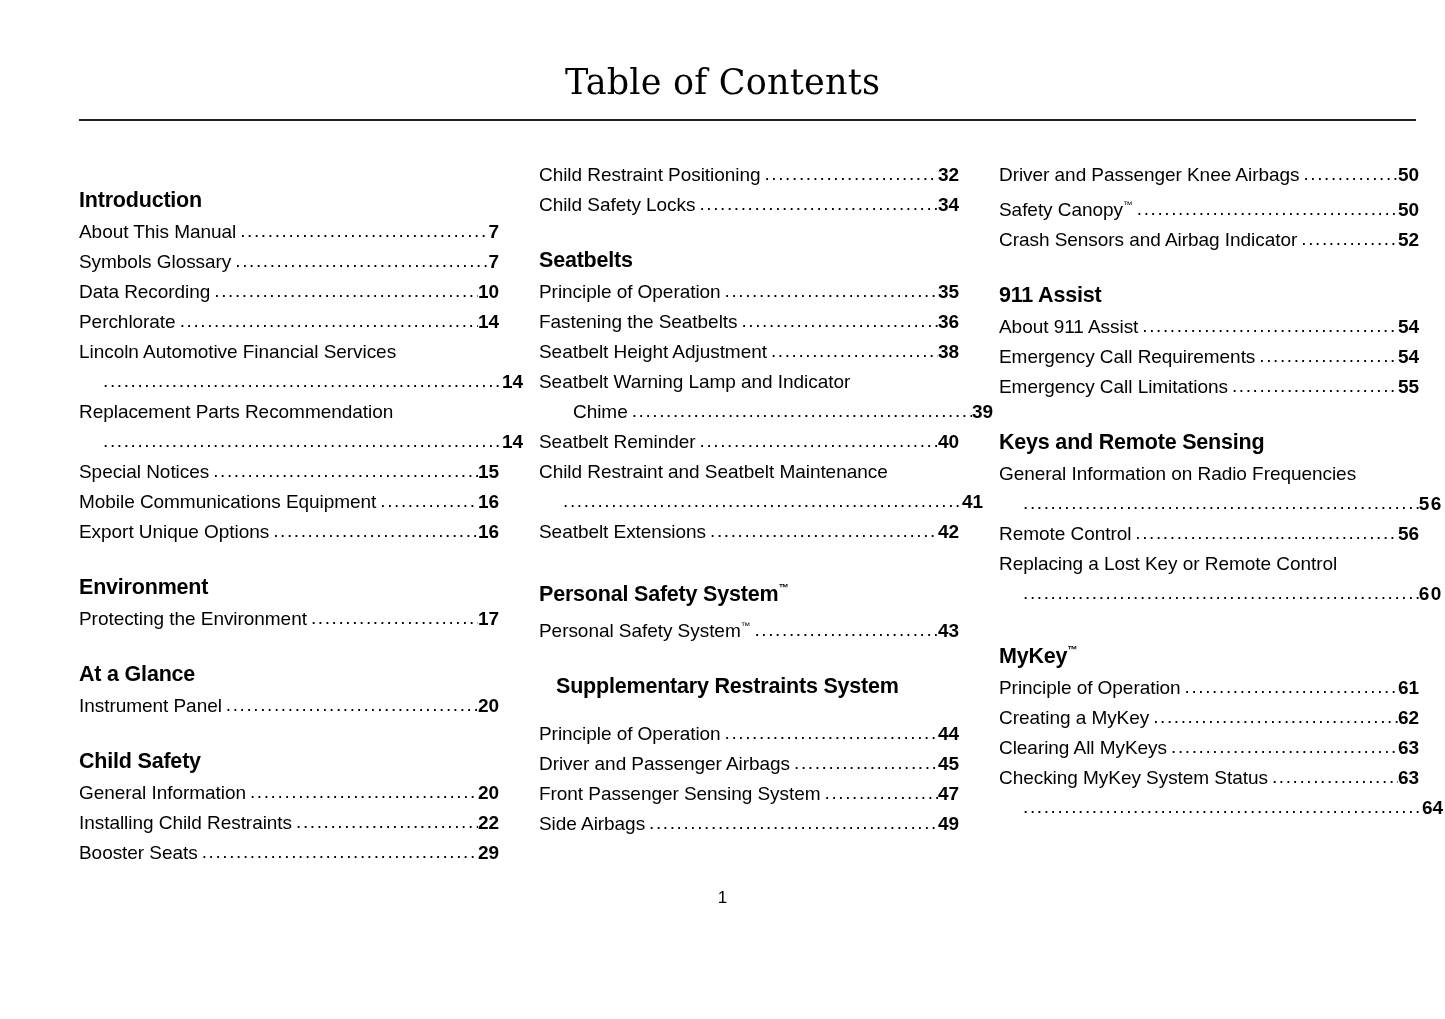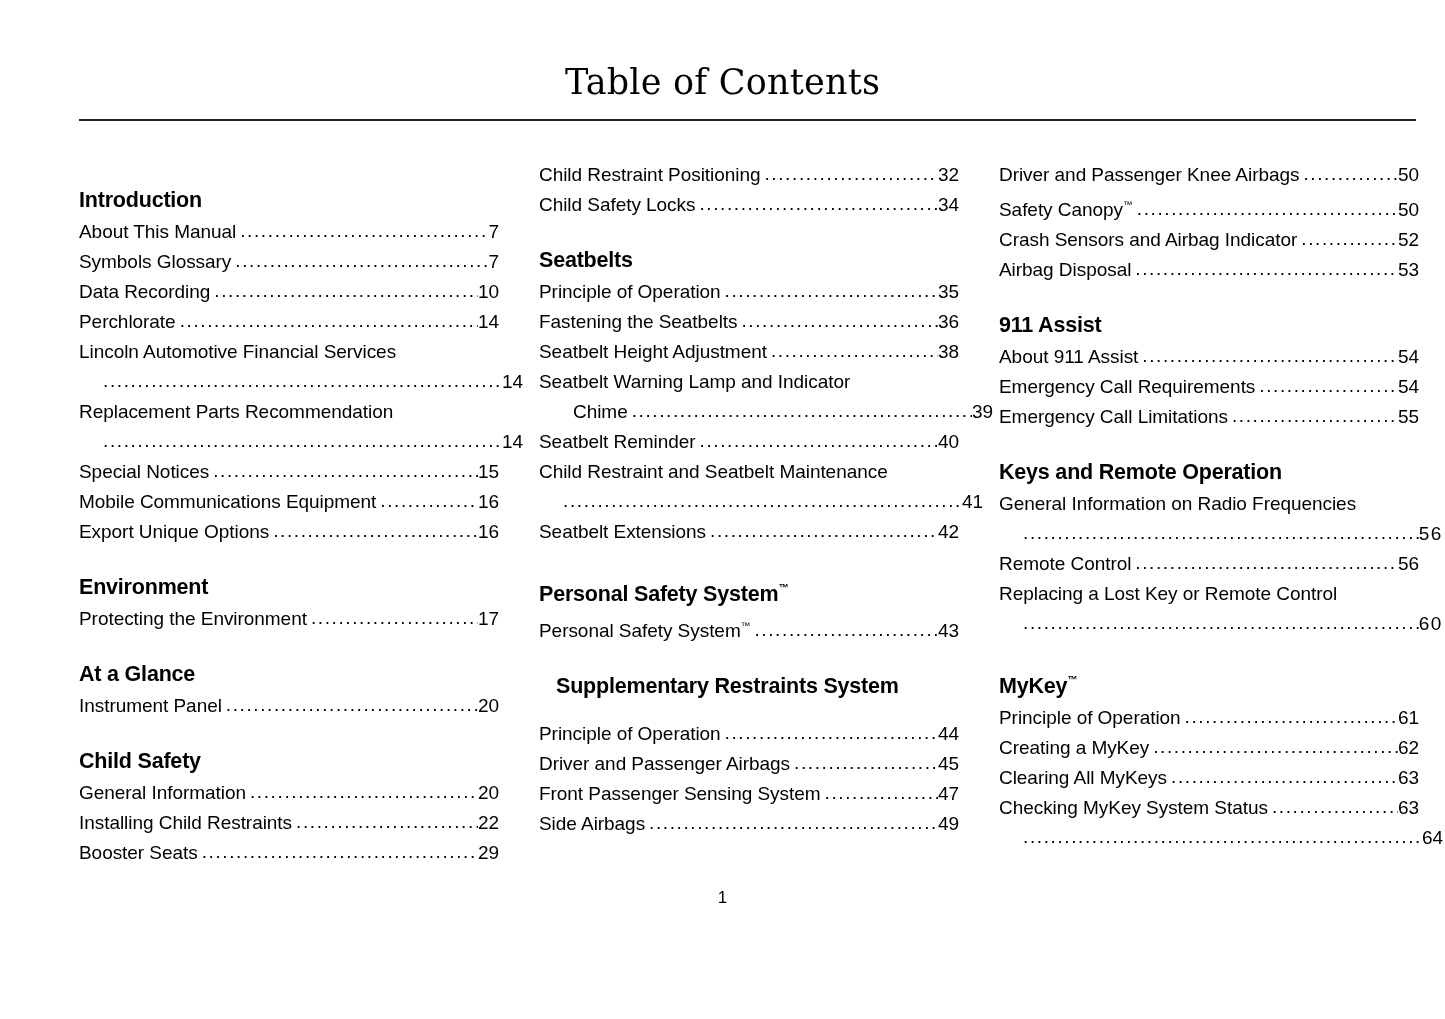--- a/index.html
+++ b/index.html
@@ -112,20 +112,21 @@
     color: #000;
     transform: translateY(-1px);
   }
   .leader::after {
     content: "............................................................................................................";
   }
   .page-no {
     flex: 0 0 auto;
     white-space: nowrap;
     text-align: right;
+    font-weight: bold;
   }
   .page-no.spaced { letter-spacing: 1.6px; }
 
   
   .entry-wrap .entry-title {
     display: block;
     white-space: nowrap;
   }
   .entry-wrap .entry-line {
     padding-left: 24px;
@@ -374,27 +375,20 @@
             <span class="page-no">50</span>
           </span>
         </div>
         <div class="entry">
           <span class="entry-line">
             <span class="entry-label">Crash Sensors and Airbag Indicator</span>
             <span class="leader"></span>
             <span class="page-no">52</span>
           </span>
         </div>
-        <div class="entry">
-          <span class="entry-line">
-            <span class="entry-label">Airbag Disposal</span>
-            <span class="leader"></span>
-            <span class="page-no">53</span>
-          </span>
-        </div>
         <div class="sec-head gap">911 Assist</div>
         <div class="entry">
           <span class="entry-line">
             <span class="entry-label">About 911 Assist</span>
             <span class="leader"></span>
             <span class="page-no">54</span>
           </span>
         </div>
         <div class="entry">
           <span class="entry-line">
@@ -403,21 +397,21 @@
             <span class="page-no">54</span>
           </span>
         </div>
         <div class="entry">
           <span class="entry-line">
             <span class="entry-label">Emergency Call Limitations</span>
             <span class="leader"></span>
             <span class="page-no">55</span>
           </span>
         </div>
-        <div class="sec-head gap">Keys and Remote Operation</div>
+        <div class="sec-head gap">Keys and Remote Sensing</div>
         <div class="entry entry-wrap">
           <span class="entry-title">General Information on Radio Frequencies</span>
           <span class="entry-line">
             <span class="leader"></span>
             <span class="page-no spaced">56</span>
           </span>
         </div>
         <div class="entry">
           <span class="entry-line">
             <span class="entry-label">Remote Control</span>

